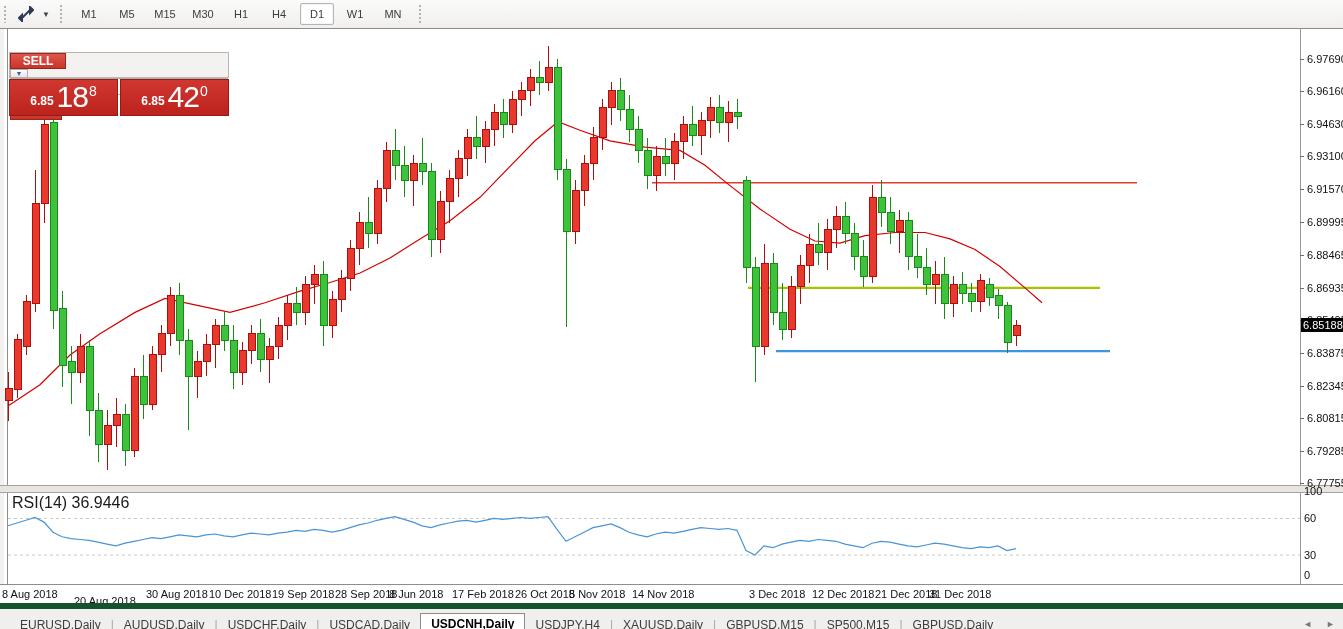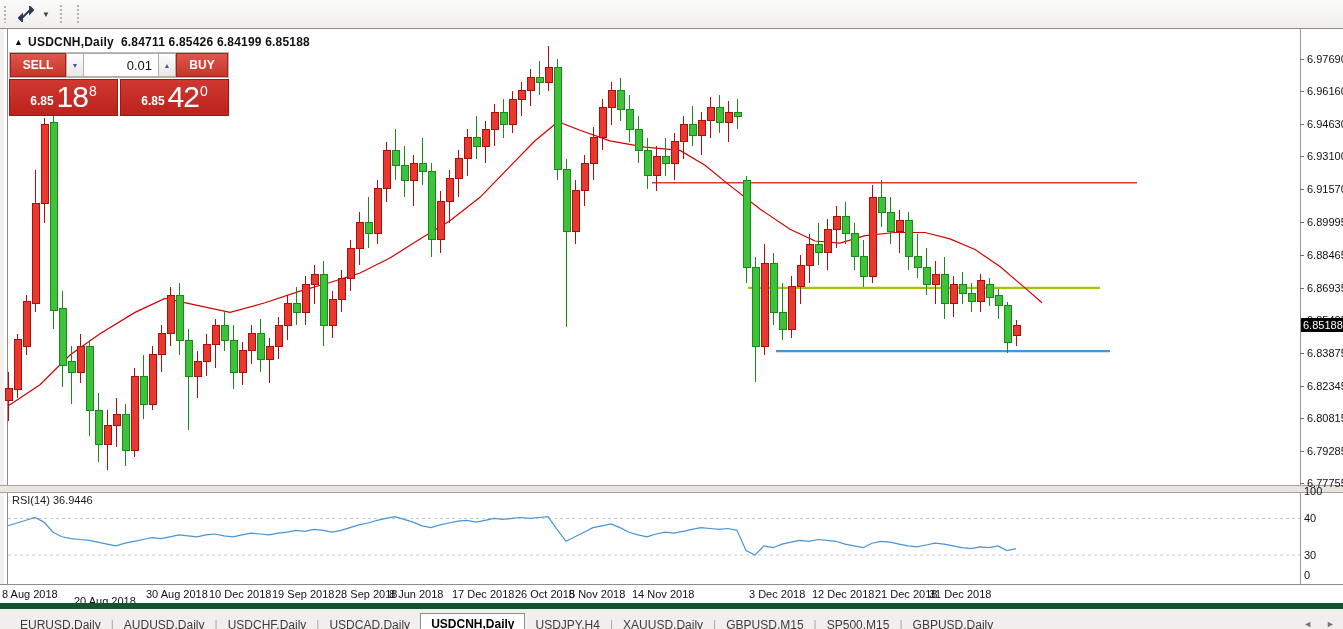--- a/index.html
+++ b/index.html
@@ -24,30 +24,30 @@
   .chartwin{position:absolute;left:0;top:28px;width:1343px;height:575px;
     background:#ffffff;border-top:1px solid #8f8d8a;}
   .left-gutter{position:absolute;left:0;top:0;width:7px;height:575px;background:#f2f1ef;
     border-right:1px solid #8f8d8a;box-shadow:inset -3px 0 0 #ffffff;}
   .vaxis-line{position:absolute;left:1300px;top:0;width:1px;height:555px;background:#9a9895;}
   .chart-title{position:absolute;left:14px;top:6px;font-size:12px;font-weight:700;color:#111;
     letter-spacing:.2px;}
   .chart-title .mk{font-size:9px;margin-right:5px;position:relative;top:-1px;}
   .splitter{position:absolute;left:0px;top:456px;width:1343px;height:6px;background:#e8e5e1;
     border-top:1px solid #a5a3a0;border-bottom:1px solid #a5a3a0;}
-  .rsi-label{position:absolute;left:12px;top:465px;font-size:11px;color:#1a1a1a;}
+  .rsi-label{position:absolute;left:12px;top:465px;font-size:16px;color:#1a1a1a;}
   .date-strip{position:absolute;left:0;top:555px;width:1343px;height:20px;background:#fff;
     border-top:1px solid #8f8d8a;}
   .axis-label{position:absolute;font-size:11px;color:#111;white-space:nowrap;}
   .price-badge{position:absolute;left:1301px;width:42px;height:14px;background:#000;color:#fff;
     font-size:11px;line-height:14px;text-align:left;padding-left:2px;z-index:6;}
   
   .trade{position:absolute;left:9px;top:23px;width:220px;z-index:5;}
   .trow1{display:flex;height:24px;background:#f3f2f0;border:1px solid #b9b7b4;
-    align-items:stretch;}
+    align-items:stretch;flex-direction:column;}
   .btn-red{background:linear-gradient(#e0564c,#c8352a);color:#fff;font-weight:700;font-size:12px;
     border:1px solid #9e241b;display:flex;align-items:center;justify-content:center;}
   .sellbtn{width:54px;}
   .buybtn{width:50px;}
   .spin{width:16px;background:linear-gradient(#fdfdfd,#e8e7e5);border:1px solid #b0aeab;
     display:flex;align-items:center;justify-content:center;font-size:7px;color:#3b5fa0;}
   .vol{flex:1;background:#fff;border:1px solid #b0aeab;border-left:none;border-right:none;
     font-size:13px;color:#111;display:flex;align-items:center;justify-content:flex-end;padding-right:6px;}
   .trow2{display:flex;height:37px;margin-top:1px;gap:2px;}
   .quote{flex:1;background:linear-gradient(#cf3730,#bc231c);color:#fff;display:flex;
@@ -77,31 +77,38 @@
     <svg width="16" height="16" style="position:static">
       <g stroke="#2b3a55" stroke-width="2" fill="#2b3a55">
         <line x1="4" y1="12" x2="12" y2="4"></line>
         <path d="M12 1 L15 4 L12 7 Z"></path>
         <path d="M4 9 L1 12 L4 15 Z"></path>
       </g>
     </svg>
   </div>
   <div class="tb-drop">▼</div>
   <div class="tb-sep"></div>
+  <div id="tf-buttons" style="display:flex;align-items:center;">
+      <div class="tf-btn">M1</div>
+      <div class="tf-btn">M5</div>
+      <div class="tf-btn">M15</div>
+      <div class="tf-btn">M30</div>
+      <div class="tf-btn">H1</div>
+      <div class="tf-btn">H4</div>
+      <div class="tf-btn active">D1</div>
+      <div class="tf-btn">W1</div>
+      <div class="tf-btn">MN</div>
+    </div>
   <div class="tb-sep"></div>
 </div>
 
 <div class="chartwin">
   <div class="left-gutter"></div>
   <div class="vaxis-line"></div>
 
-  <div class="chart-title">
-    <span class="mk">▲</span><span>USDCNH,Daily</span>&nbsp;
-    <span>6.84711 6.85426 6.84199 6.85188</span>
-  </div>
 
   <div class="trade">
     <div class="trow1">
       <div class="btn-red sellbtn">SELL</div>
       <div class="spin">
           <span>▼</span>
         </div>
       <div class="vol">0.01</div>
       <div class="spin">
           <span>▲</span>
@@ -403,31 +410,31 @@
       <div class="axis-label" style="left: 1307px; top: 187.48px;">6.89995</div>
       <div class="axis-label" style="left: 1307px; top: 220.085px;">6.88465</div>
       <div class="axis-label" style="left: 1307px; top: 252.689px;">6.86935</div>
       <div class="axis-label" style="left: 1307px; top: 285.293px;">6.85405</div>
       <div class="axis-label" style="left: 1307px; top: 317.898px;">6.83875</div>
       <div class="axis-label" style="left: 1307px; top: 350.502px;">6.82345</div>
       <div class="axis-label" style="left: 1307px; top: 383.106px;">6.80815</div>
       <div class="axis-label" style="left: 1307px; top: 415.711px;">6.79285</div>
       <div class="axis-label" style="left: 1307px; top: 448.315px;">6.77755</div>
       <div class="axis-label" style="left: 1304px; top: 455.5px;">100</div>
-      <div class="axis-label" style="left: 1304px; top: 482.95px;">40</div>
+      <div class="axis-label" style="left: 1304px; top: 482.95px;">60</div>
       <div class="axis-label" style="left: 1304px; top: 519.55px; text-align: center;">30</div>
       <div class="axis-label" style="left: 1304px; top: 539.5px;">0</div>
       <div class="axis-label" style="left: 2px; top: 558.5px;">8 Aug 2018</div>
       <div class="axis-label" style="left: 74px; top: 558.5px; margin-top: 7px;">20 Aug 2018</div>
       <div class="axis-label" style="left: 146px; top: 558.5px;">30 Aug 2018</div>
       <div class="axis-label" style="left: 209px; top: 558.5px;">10 Dec 2018</div>
       <div class="axis-label" style="left: 272px; top: 558.5px;">19 Sep 2018</div>
       <div class="axis-label" style="left: 335px; top: 558.5px;">28 Sep 2018</div>
       <div class="axis-label" style="left: 389px; top: 558.5px;">8 Jun 2018</div>
-      <div class="axis-label" style="left: 452px; top: 558.5px;">17 Dec 2018</div>
+      <div class="axis-label" style="left: 452px; top: 558.5px;">17 Feb 2018</div>
       <div class="axis-label" style="left: 515px; top: 558.5px;">26 Oct 2018</div>
       <div class="axis-label" style="left: 569px; top: 558.5px;">5 Nov 2018</div>
       <div class="axis-label" style="left: 632px; top: 558.5px;">14 Nov 2018</div>
       <div class="axis-label" style="left: 695px; top: 579px;">23 Nov 2018</div>
       <div class="axis-label" style="left: 749px; top: 558.5px;">3 Dec 2018</div>
       <div class="axis-label" style="left: 812px; top: 558.5px;">12 Dec 2018</div>
       <div class="axis-label" style="left: 875px; top: 558.5px;">21 Dec 2018</div>
       <div class="axis-label" style="left: 929px; top: 558.5px;">31 Dec 2018</div>
     </div>
 

